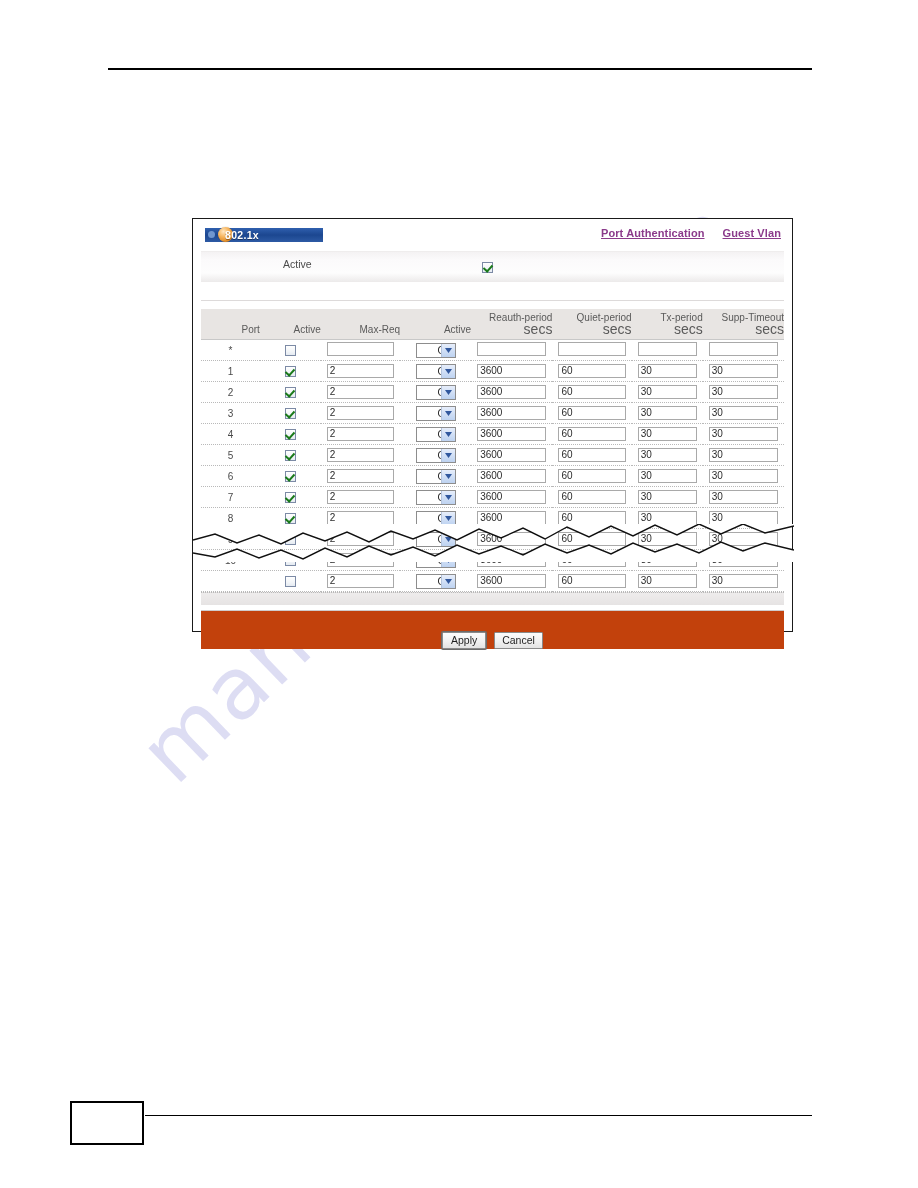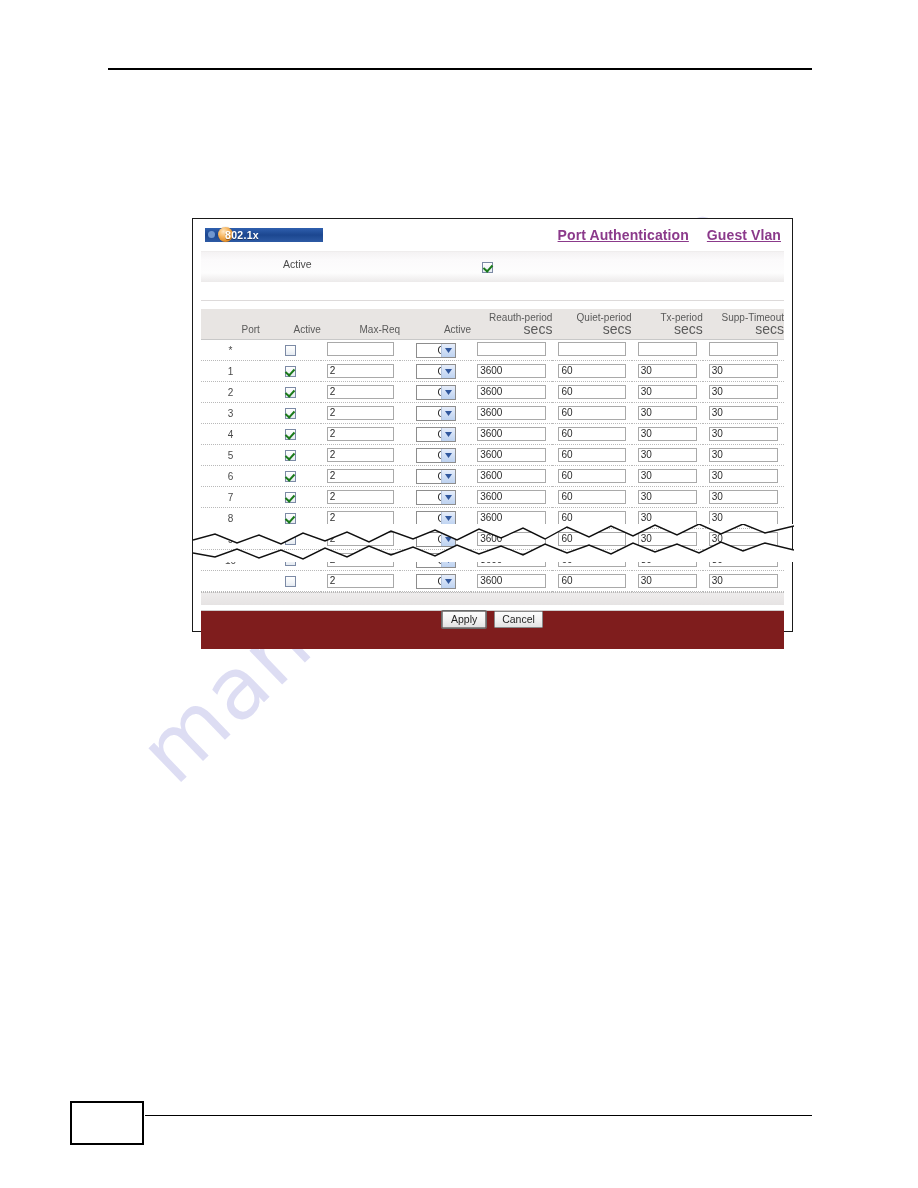--- a/index.html
+++ b/index.html
@@ -138,21 +138,21 @@
     text-shadow: 0 1px 0 rgba(0,0,0,.35);
   }
   .title-links {
     position: absolute;
     right: 3px;
     top: 2px;
     display: flex;
     gap: 18px;
   }
   .title-links a {
-    font-size: 14px;
+    font-size: 11px;
     color: #8b3a8b;
     text-decoration: underline;
     font-weight: bold;
     letter-spacing: .1px;
     white-space: nowrap;
   }
 
   
   .active-band {
     margin-top: 4px;
@@ -305,24 +305,24 @@
     border-top: 1px dotted #b9b9b9;
   }
   .foot-rule {
     height: 0;
     border-top: 1px solid #cfcccc;
     margin-top: 5px;
   }
   .btnbar {
     height: 38px;
     display: flex;
-    align-items: flex-start;
+    align-items: flex-end;
     justify-content: center;
     gap: 8px;
-    background: #7f1d1d;
+    background: #c2410c;
   }
   .btn {
     min-width: 44px;
     height: 17px;
     box-sizing: border-box;
     border: 1px solid #8a8a8a;
     background: linear-gradient(to bottom,#fcfcfc 0%, #f1f1f1 55%, #e3e3e3 100%);
     font-family: "Liberation Sans", sans-serif;
     font-size: 10.5px;
     color: #1f1f1f;

